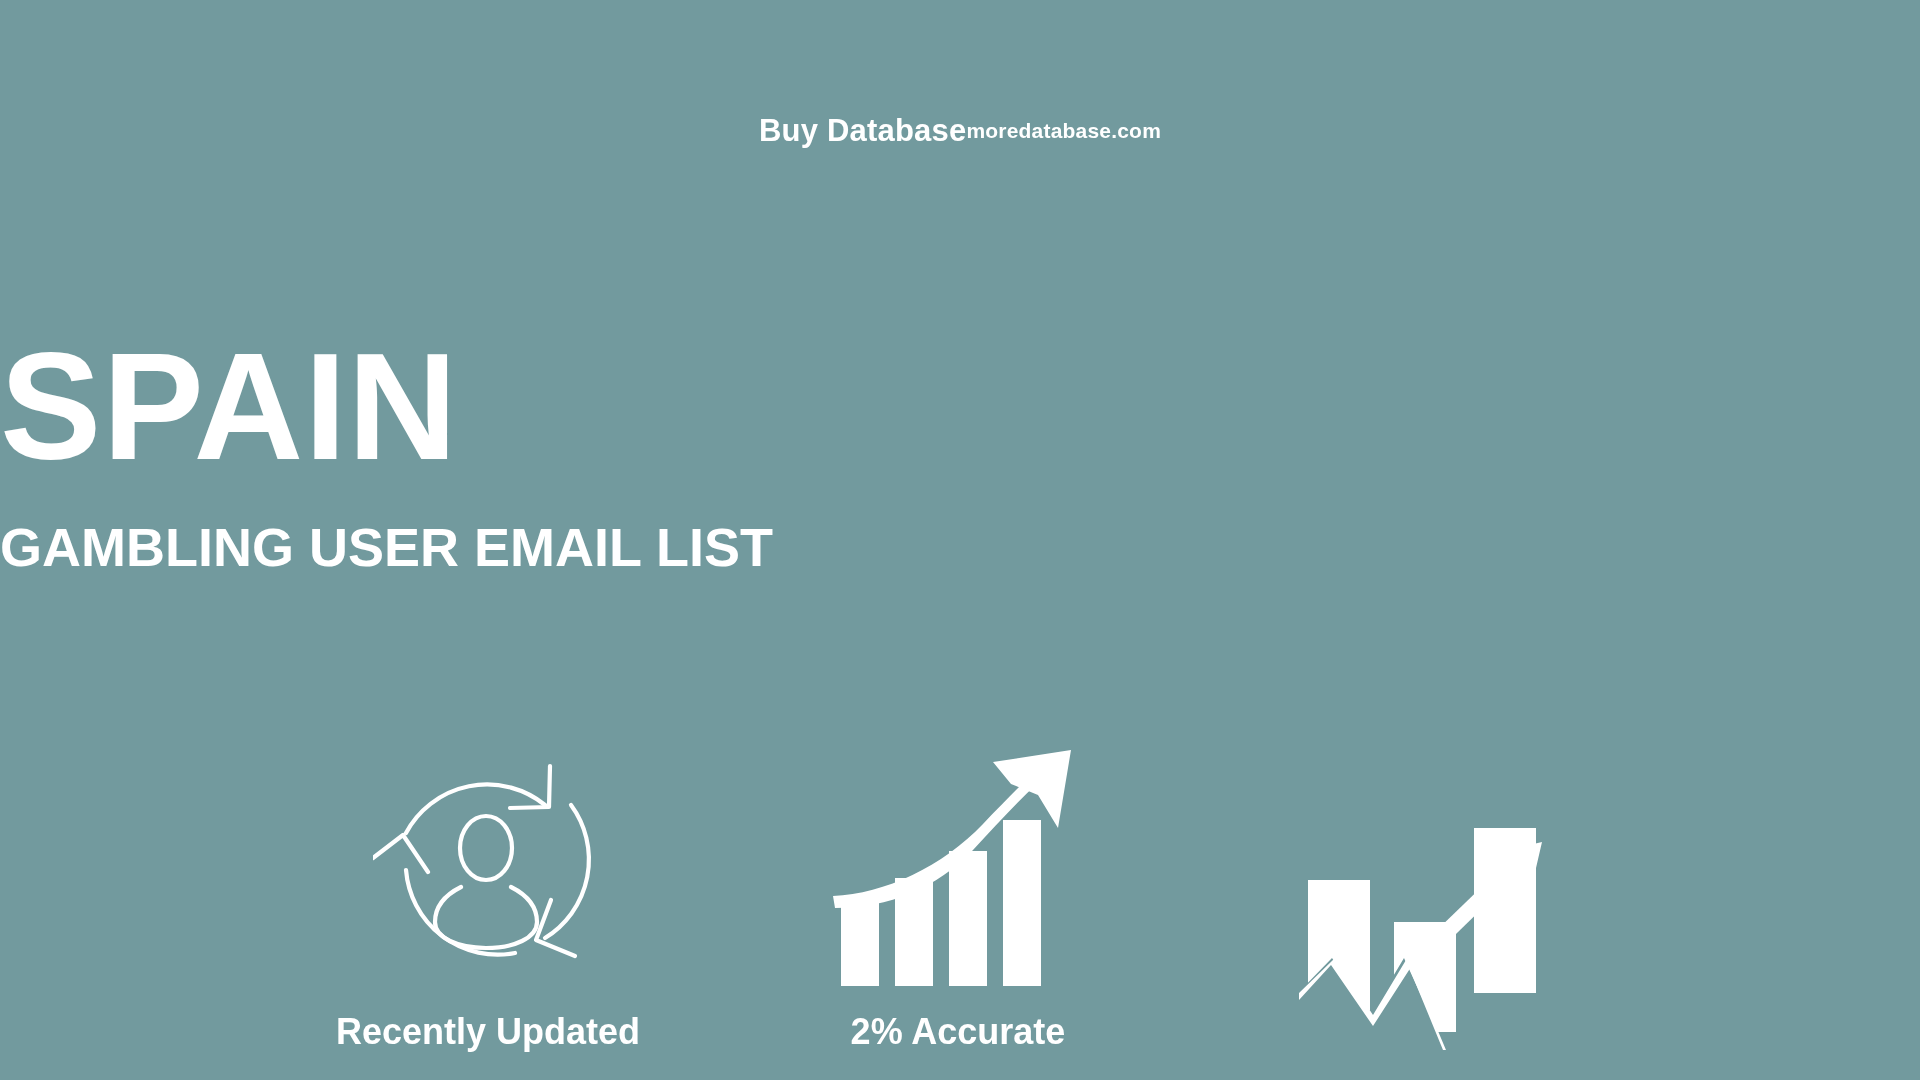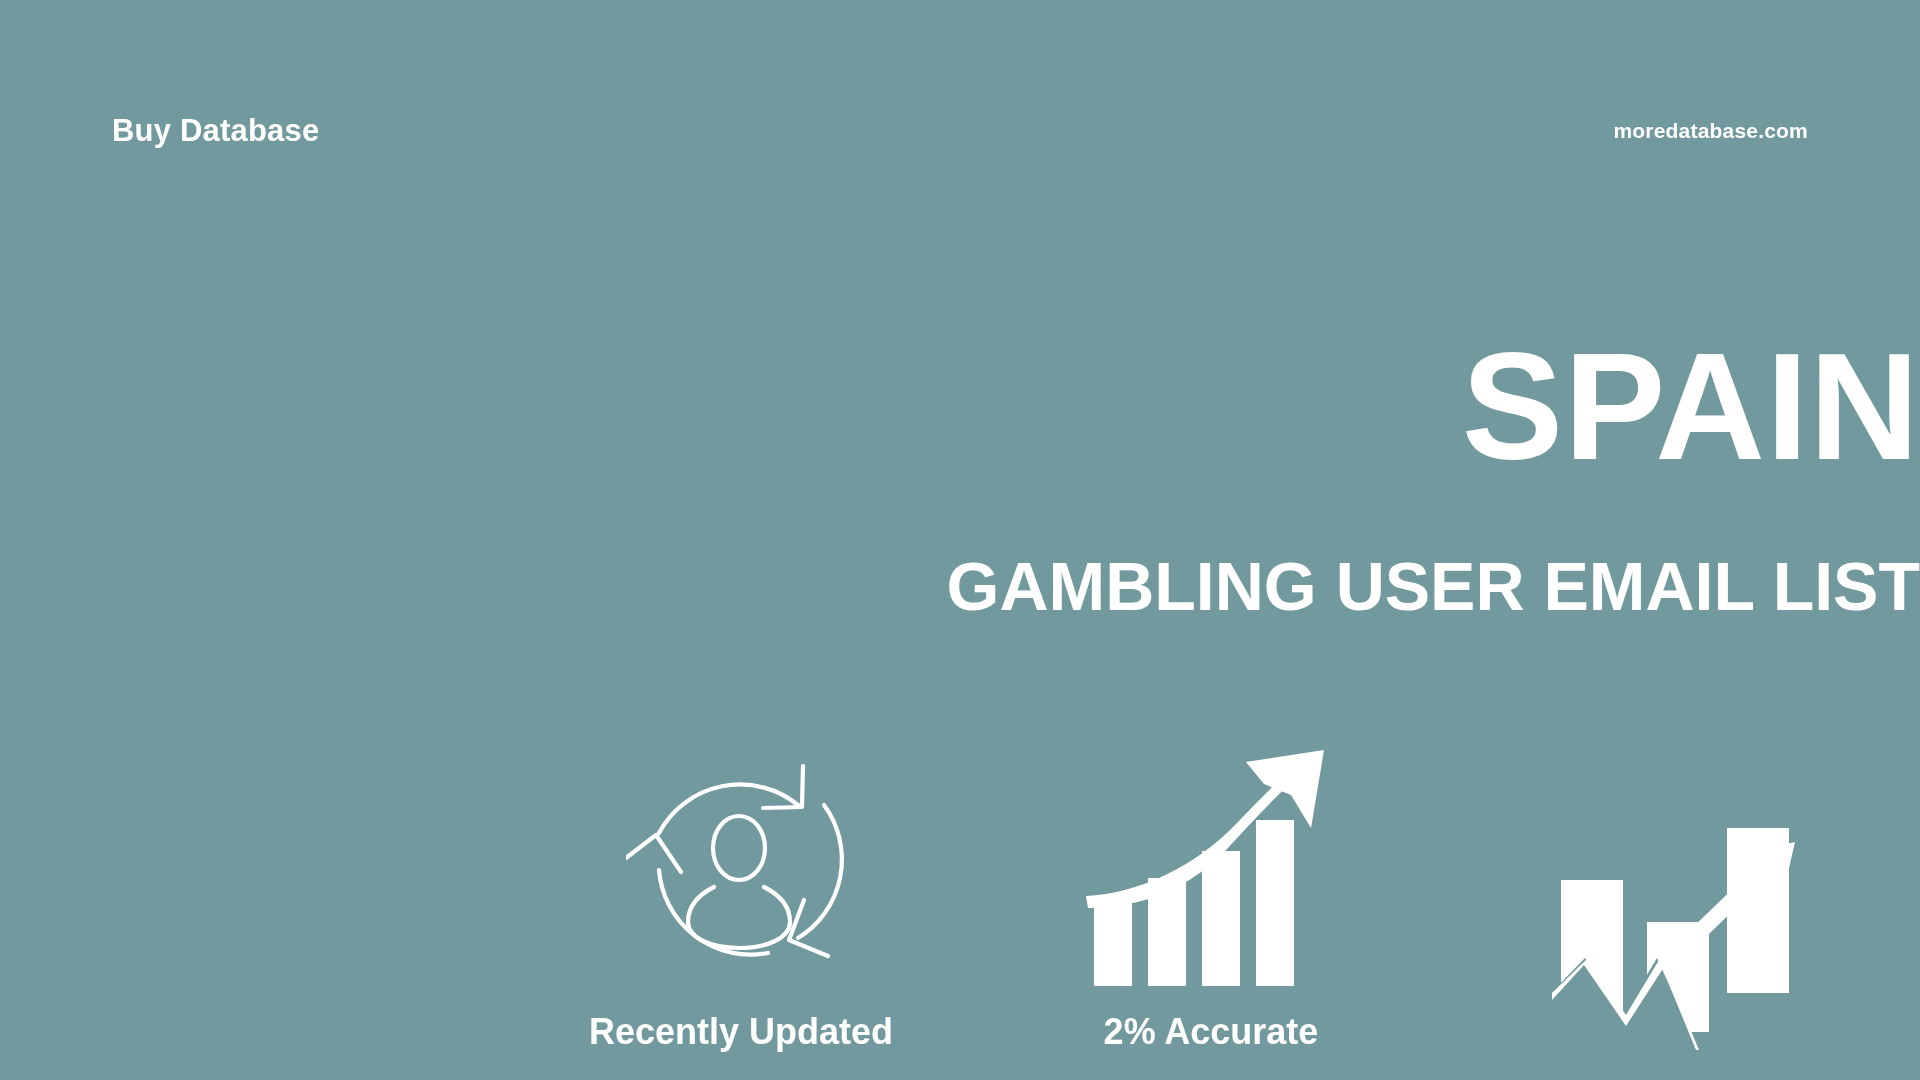--- a/index.html
+++ b/index.html
@@ -23,21 +23,21 @@
   }
 
   
   .header {
     position: absolute;
     top: 104px;
     left: 0;
     width: 1920px;
     height: 52px;
     display: flex;
-    justify-content: space-between;
+    justify-content: center;
     align-items: center;
     padding: 0 112px;
     box-sizing: border-box;
   }
   .brand-left,
   .brand-right {
     color: #ffffff;
     font-size: 31px;
     font-weight: bold;
     letter-spacing: 0.2px;
@@ -47,51 +47,51 @@
   .brand-right {
     font-size: 21px;
   }
 
   
   .title-block {
     position: absolute;
     top: 330px;
     left: 0;
     width: 1920px;
-    text-align: right;
+    text-align: left;
   }
   .main-title {
     color: #ffffff;
     font-size: 152px;
     font-weight: bold;
     line-height: 1.0;
     letter-spacing: 1px;
     margin: 0;
     white-space: nowrap;
   }
   .sub-title {
     color: #ffffff;
-    font-size: 68px;
+    font-size: 54px;
     font-weight: bold;
     line-height: 1.0;
     letter-spacing: 0px;
-    margin: 70px 0 0 0;
+    margin: 38px 0 0 0;
     white-space: nowrap;
   }
 
   
   .features {
     position: absolute;
     top: 690px;
     left: 0;
     width: 1916px;
     height: 360px;
     display: flex;
     align-items: flex-end;
-    justify-content: flex-end;
+    justify-content: center;
   }
   .feature {
     width: 470px;
     display: flex;
     flex-direction: column;
     align-items: center;
     justify-content: flex-end;
   }
   .feature-icon {
     height: 250px;

